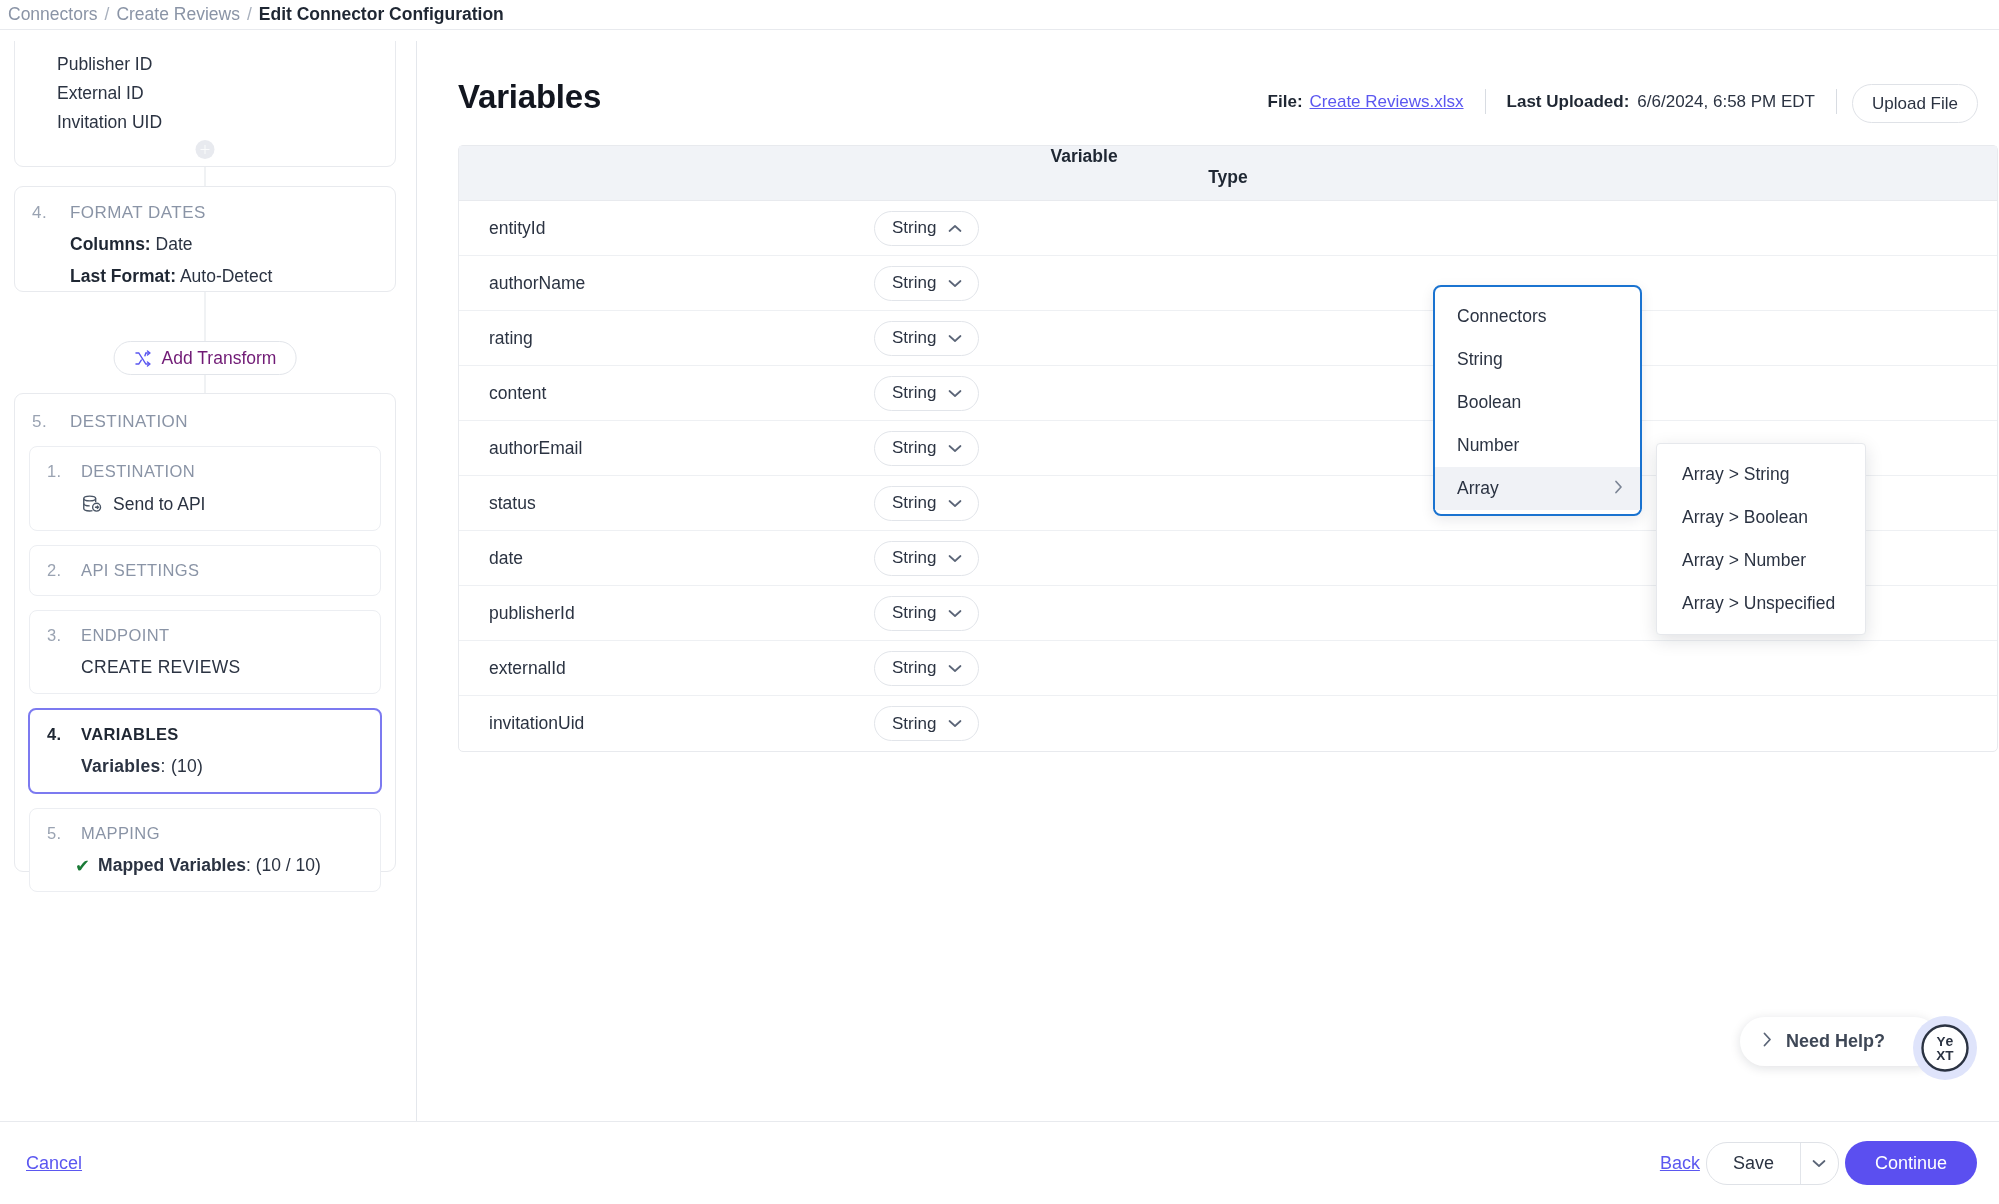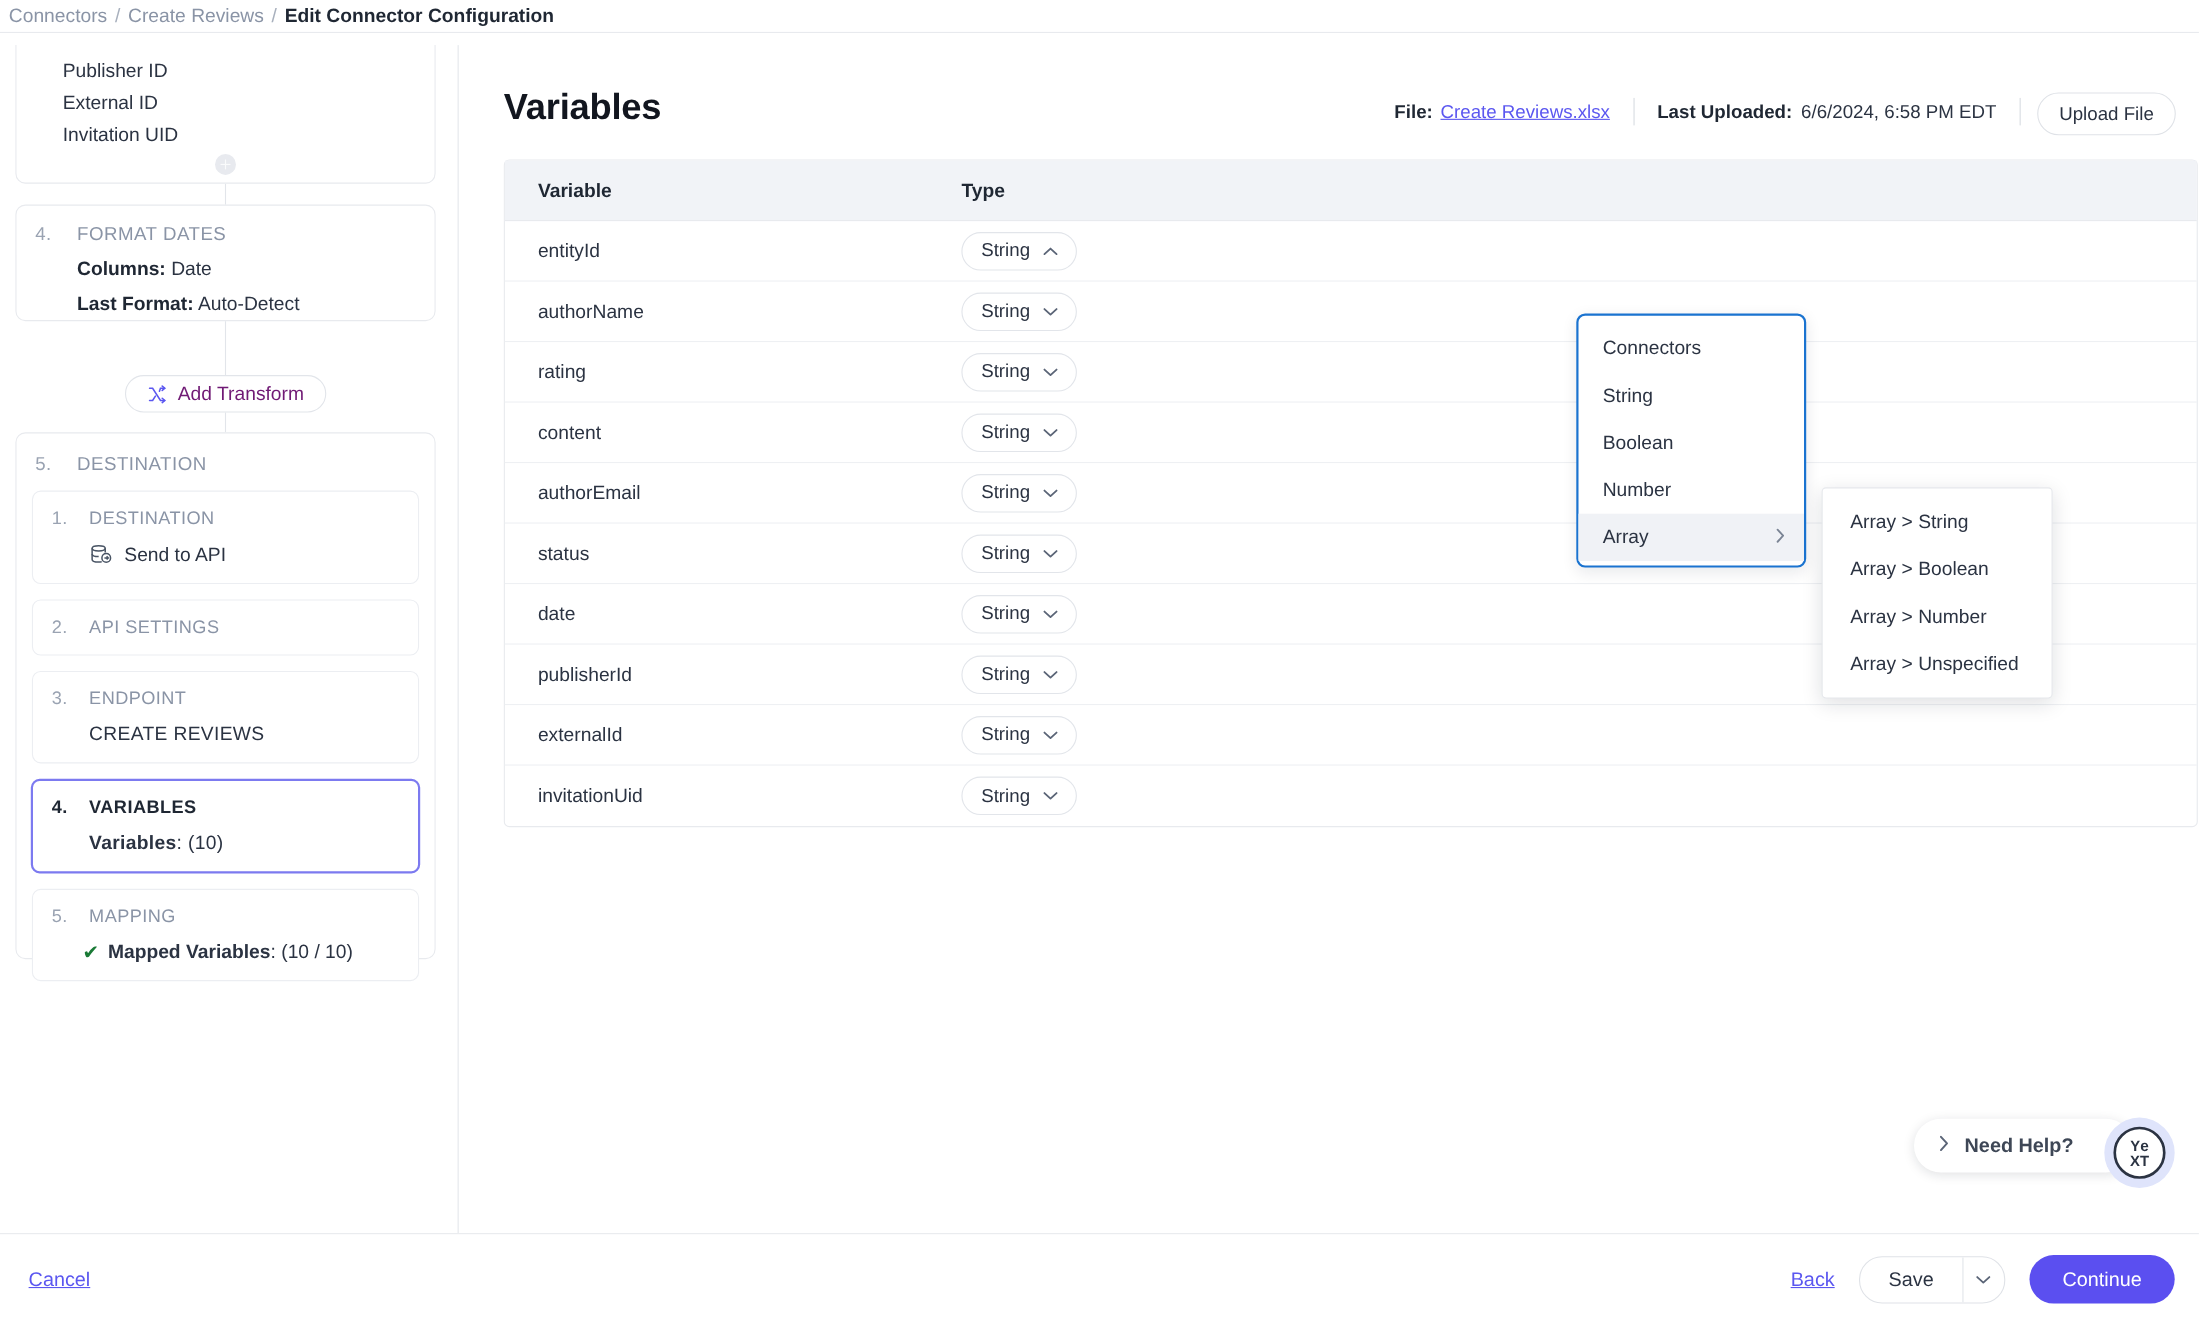--- a/index.html
+++ b/index.html
@@ -132,21 +132,21 @@
 
   
   .table {
     position: absolute; left: 40px; top: 104px; width: 1540px;
     border: 1px solid #e8eaee; border-radius: 5px; overflow: visible;
     background: #fff;
   }
   .thead {
     display: flex; align-items: center; height: 55px;
     background: #f1f3f7; border-bottom: 1px solid #e8eaee;
-    font-size: 17.5px; font-weight: bold; color: #1f2733;
+    font-size: 17.5px; font-weight: bold; color: #1f2733; flex-direction: column;
   }
   .th-var { padding-left: 30px; width: 415px; }
   .th-type { }
   .trow {
     display: flex; align-items: center; height: 55px;
     border-bottom: 1px solid #eef0f3; font-size: 17.5px; color: #2b3342;
     position: relative;
   }
   .trow:last-child { border-bottom: none; }
   .td-var { padding-left: 30px; width: 415px; }
@@ -206,21 +206,21 @@
   
   .footer {
     position: absolute; left: 0; bottom: 0; width: 1999px; height: 83px;
     background: #fff; border-top: 1px solid #e8eaee;
     display: flex; align-items: center;
   }
   .cancel-link {
     position: absolute; left: 26px; font-size: 18px; color: #5b57f0; cursor: pointer;
   }
   .footer-right {
-    position: absolute; right: 22px; display: flex; align-items: center; gap: 22px;
+    position: absolute; right: 22px; display: flex; align-items: center; gap: 6px;
   }
   .back-link { font-size: 18px; color: #5b57f0; cursor: pointer; }
   .save-split { display: flex; align-items: stretch; border: 1px solid #dfe2e7; border-radius: 21px; overflow: hidden; background:#fff; }
   .save-main { padding: 0 26px; height: 41px; display: flex; align-items: center; font-size: 18px; color: #2b3342; cursor: pointer; }
   .save-caret { width: 38px; height: 41px; display: flex; align-items: center; justify-content: center;
                 border-left: 1px solid #e2e5ea; color: #5b6577; font-size: 14px; cursor: pointer; }
   .continue-btn {
     height: 44px; padding: 0 30px; border-radius: 22px; border: none;
     background: #5b4ff0; color: #fff; font-size: 18px; cursor: pointer;
     display: flex; align-items: center;

